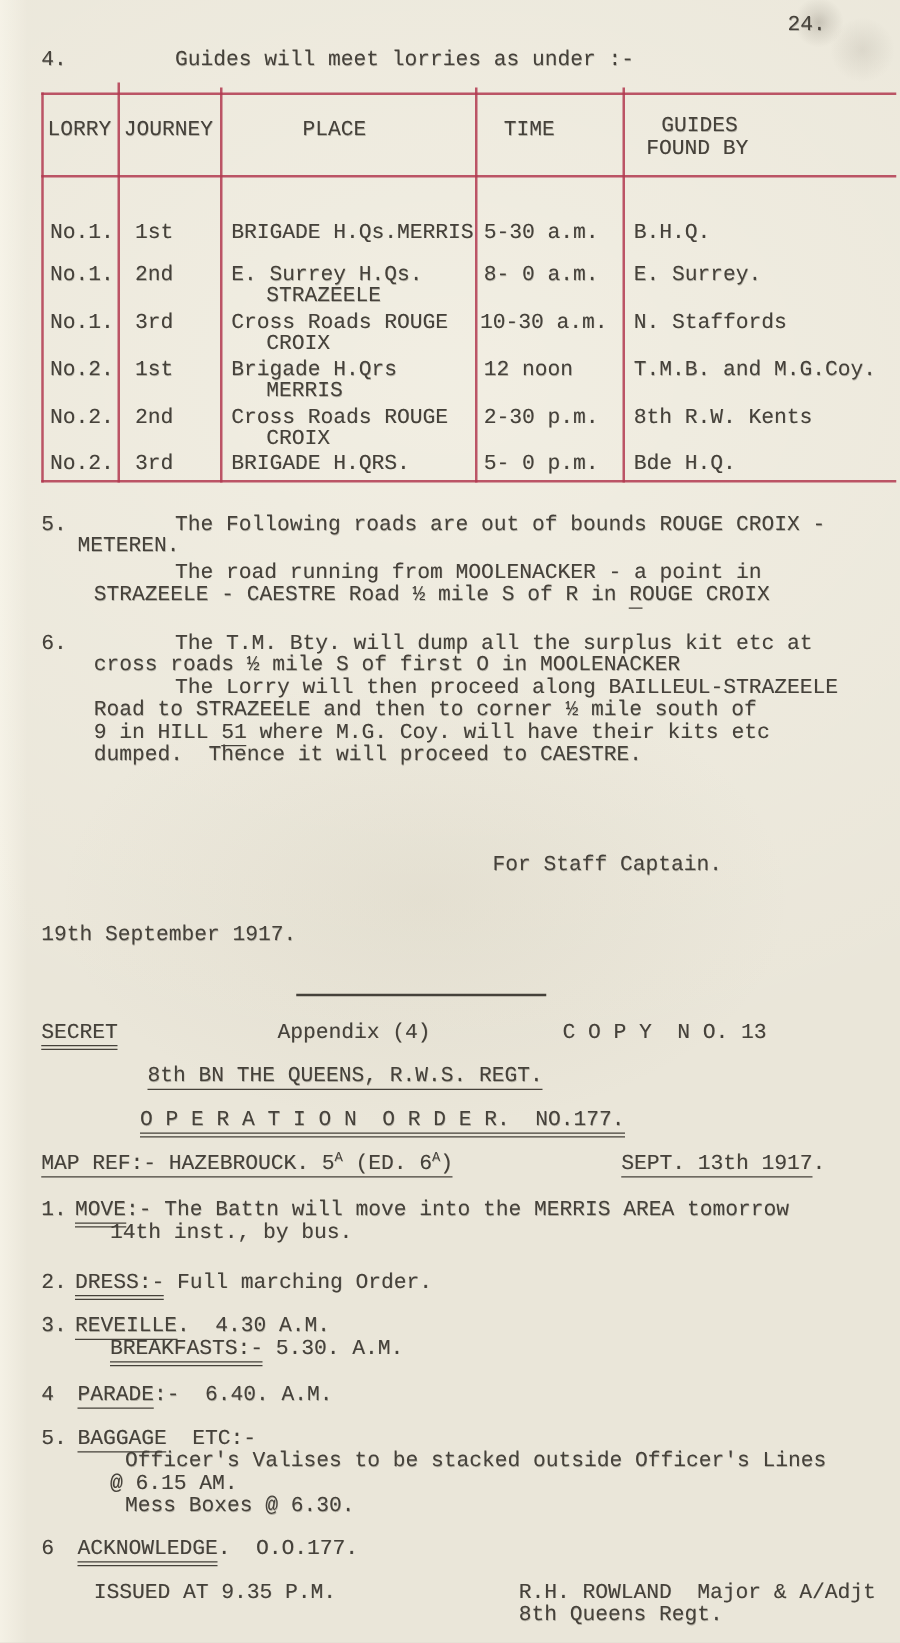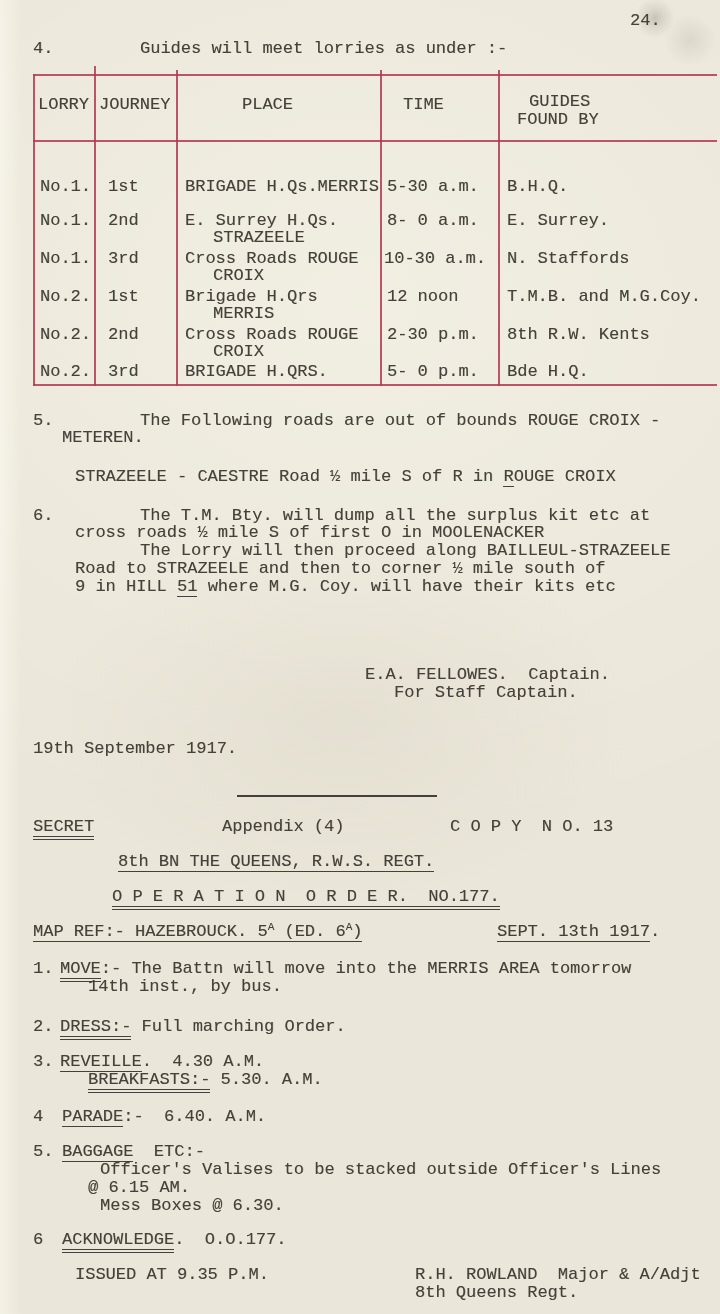--- a/index.html
+++ b/index.html
@@ -98,30 +98,31 @@
 
   <div class="t" style="left:40px;top:363px;">No.2.</div>
   <div class="t" style="left:108px;top:363px;">3rd</div>
   <div class="t" style="left:185px;top:363px;">BRIGADE H.QRS.</div>
   <div class="t" style="left:387px;top:363px;">5- 0 p.m.</div>
   <div class="t" style="left:507px;top:363px;">Bde H.Q.</div>
 
   <div class="t" style="left:33px;top:412px;">5.</div>
   <div class="t" style="left:140px;top:412px;">The Following roads are out of bounds ROUGE CROIX -</div>
   <div class="t" style="left:62px;top:429px;">METEREN.</div>
+  <div class="t" style="left:140px;top:450px;">The road running from MOOLENACKER - a point in</div>
   <div class="t" style="left:75px;top:468px;"><span>STRAZEELE - CAESTRE Road ½ mile S of R in </span><span class="u">R</span><span>OUGE CROIX</span></div>
 
   <div class="t" style="left:33px;top:507px;">6.</div>
   <div class="t" style="left:140px;top:507px;">The T.M. Bty. will dump all the surplus kit etc at</div>
   <div class="t" style="left:75px;top:524px;">cross roads ½ mile S of first O in MOOLENACKER</div>
   <div class="t" style="left:140px;top:542px;">The Lorry will then proceed along BAILLEUL-STRAZEELE</div>
   <div class="t" style="left:75px;top:560px;">Road to STRAZEELE and then to corner ½ mile south of</div>
   <div class="t" style="left:75px;top:578px;"><span>9 in HILL </span><span class="u">51</span><span> where M.G. Coy. will have their kits etc</span></div>
+  <div class="t" style="left:75px;top:596px;">dumped.  Thence it will proceed to CAESTRE.</div>
 
-  <div class="t" style="left:365px;top:666px;">E.A. FELLOWES.  Captain.</div>
   <div class="t" style="left:394px;top:684px;">For Staff Captain.</div>
 
   <div class="t" style="left:33px;top:740px;">19th September 1917.</div>
 
   <div class="divider" style="left:237px;top:795px;width:200px;height:2px;"></div>
 
   <div class="t u2" style="left:33px;top:818px;">SECRET</div>
   <div class="t" style="left:222px;top:818px;">Appendix (4)</div>
   <div class="t" style="left:450px;top:818px;">C O P Y  N O. 13</div>
 

